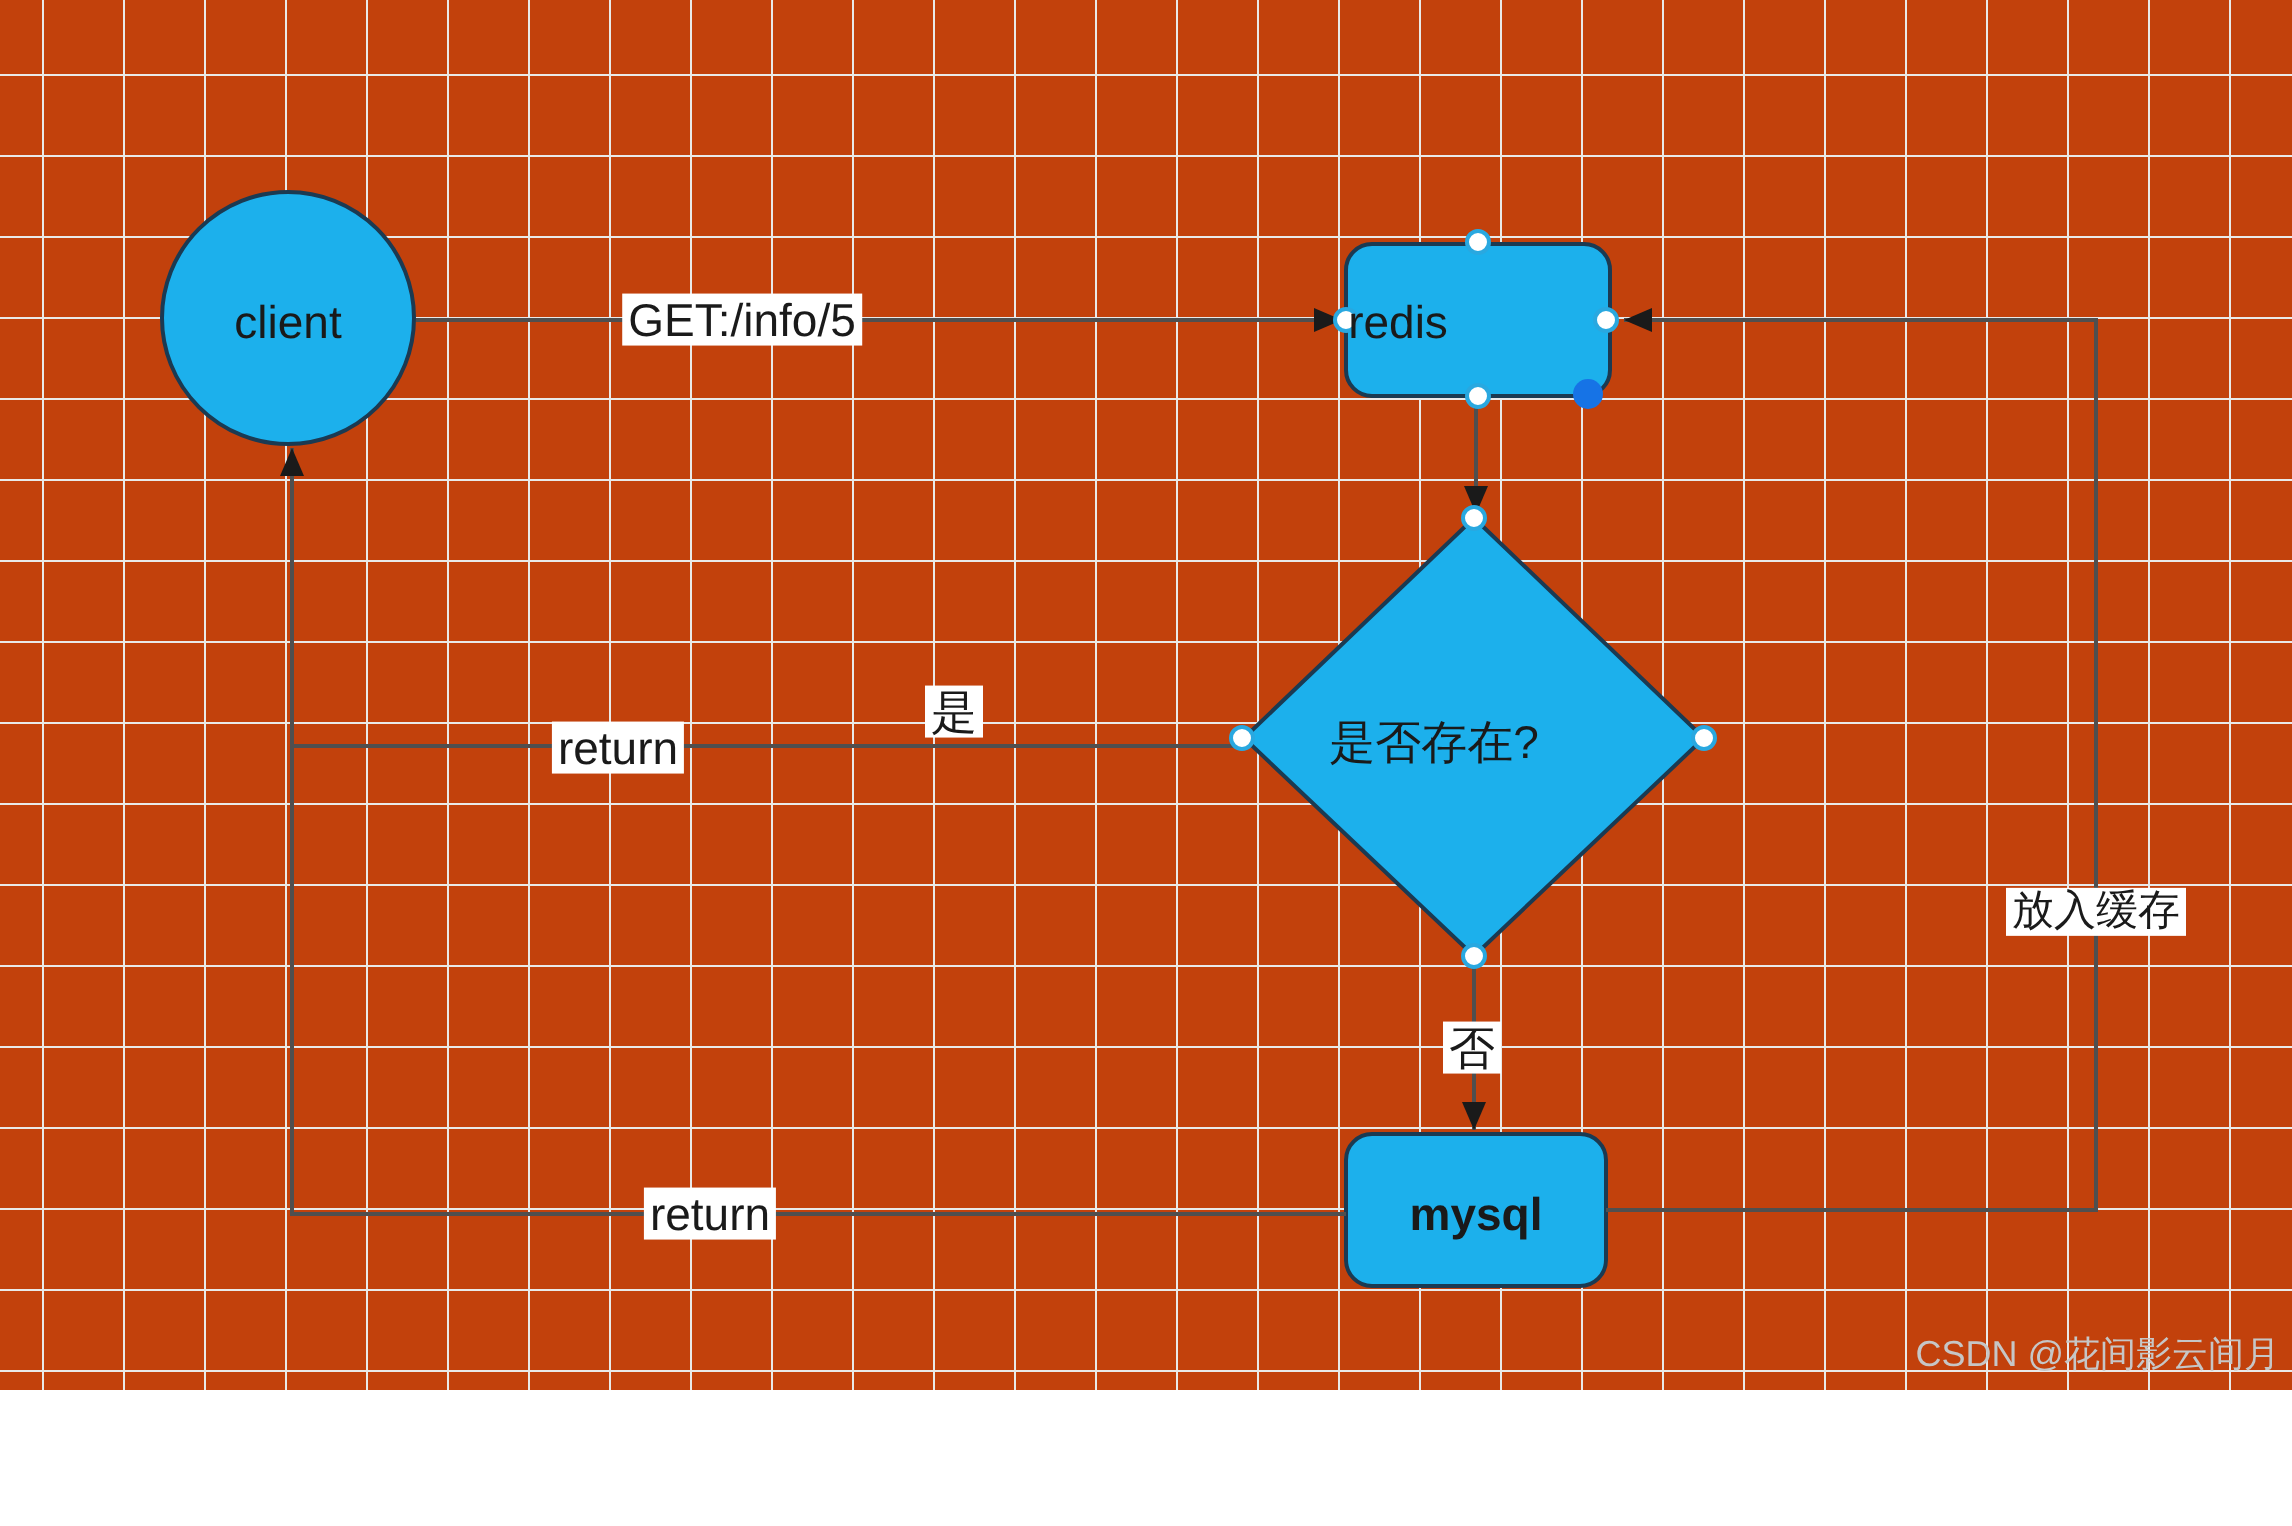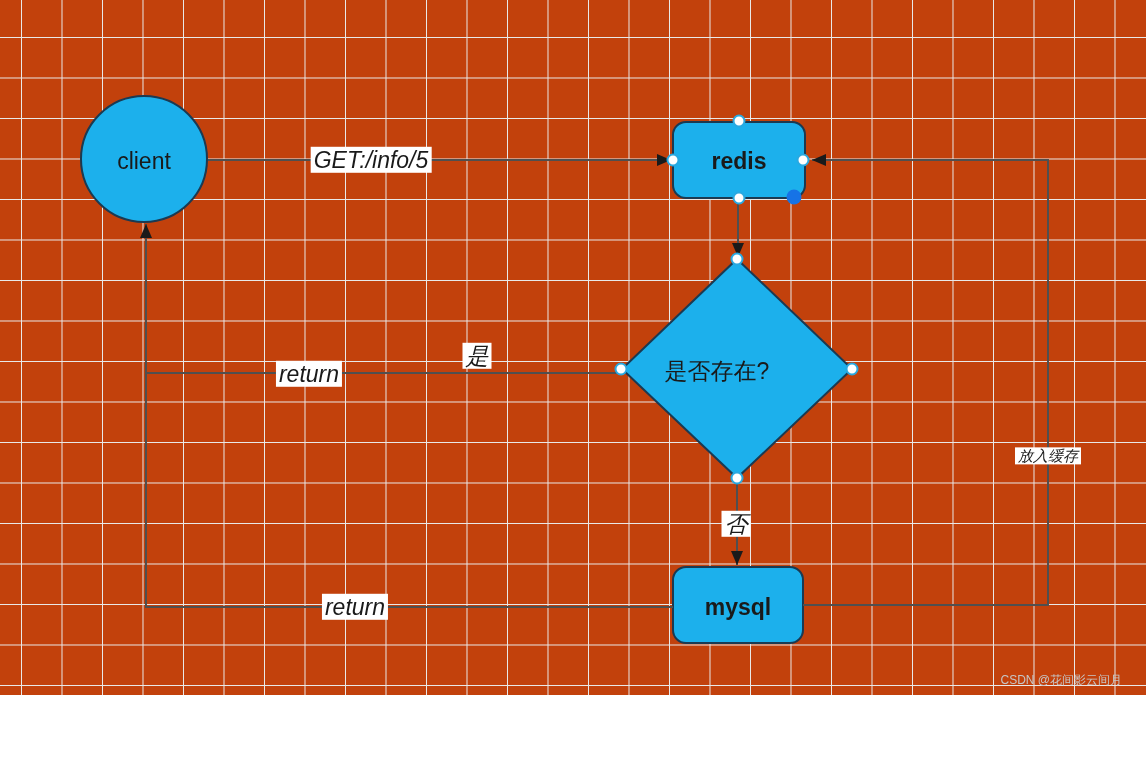--- a/index.html
+++ b/index.html
@@ -42,26 +42,26 @@
     background:var(--endpoint-dot);
     transform:translate(-50%,-50%);
   }
   .node-label, .edge-label {
     position:absolute;
     transform:translate(-50%,-50%);
     font-size:23px; line-height:1.15;
     color:var(--label-text);
     white-space:nowrap;
   }
-  .edge-label { background:#fff; padding:0 3px;font-style:italic; }
-  .edge-label.small { font-size:15px; }
+  .edge-label { background:#fff; padding:0 3px; }
+  .edge-label.small { font-size:21px; }
   .watermark {
     position:absolute;
-    right:24px; bottom:6px;
-    font-size:12px;
+    right:6px; bottom:6px;
+    font-size:18px;
     color:var(--watermark);
     white-space:nowrap;
     text-align:right;
   }
 </style>
 </head>
 <body>
 
 <div class="canvas">
   <div class="grid"></div>
@@ -90,21 +90,21 @@
   <div class="handle" style="left:673px; top:160px;"></div>
   <div class="handle" style="left:803px; top:160px;"></div>
   <div class="handle" style="left:739px; top:198px;"></div>
   <div class="endpoint-dot" style="left:794px; top:197px;"></div>
   <div class="handle" style="left:737px; top:259px;"></div>
   <div class="handle" style="left:621px; top:369px;"></div>
   <div class="handle" style="left:852px; top:369px;"></div>
   <div class="handle" style="left:737px; top:478px;"></div>
 
   <div class="node-label" style="left:144px; top:161px;">client</div>
-  <div class="node-label" style="left:739px; top:161px;font-weight:bold;">redis</div>
+  <div class="node-label" style="left:699px; top:161px;">redis</div>
   <div class="node-label" style="left:717px; top:371px;">是否存在?</div>
   <div class="node-label" style="left:738px; top:607px;font-weight:bold;">mysql</div>
 
   <div class="edge-label" style="left:371px; top:160px;">GET:/info/5</div>
   <div class="edge-label" style="left:309px; top:374px;">return</div>
   <div class="edge-label" style="left:477px; top:356px;">是</div>
   <div class="edge-label" style="left:736px; top:524px;">否</div>
   <div class="edge-label" style="left:355px; top:607px;">return</div>
   <div class="edge-label small" style="left:1048px; top:456px;">放入缓存</div>
 

